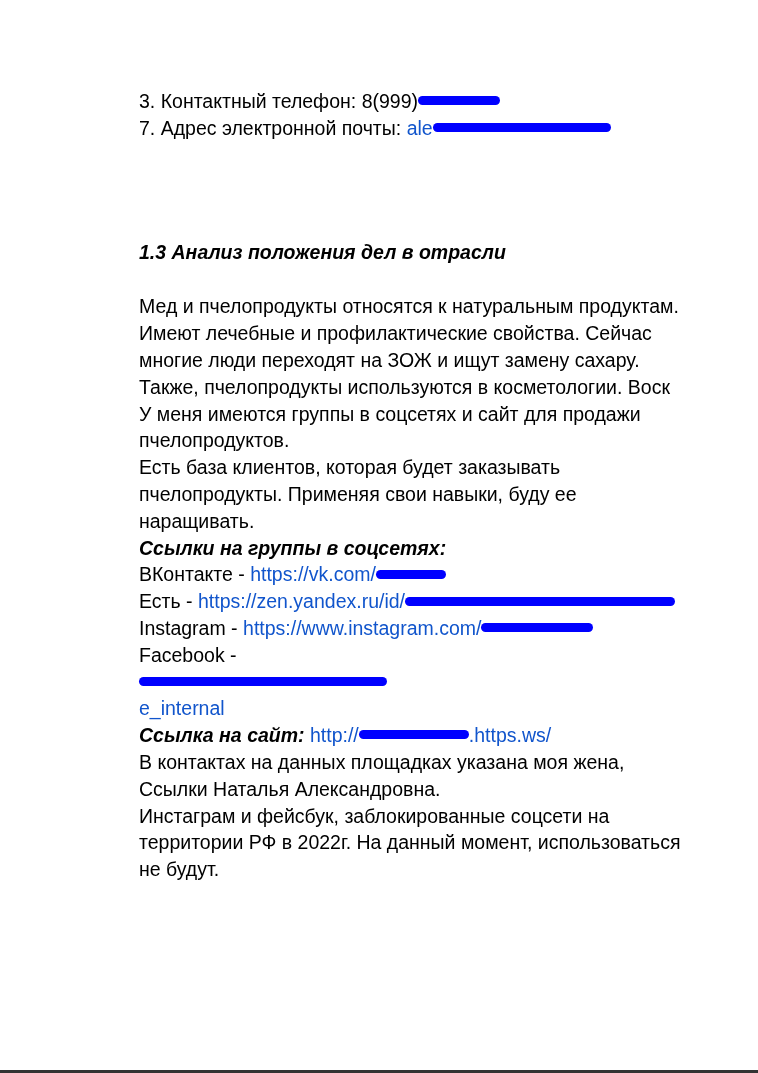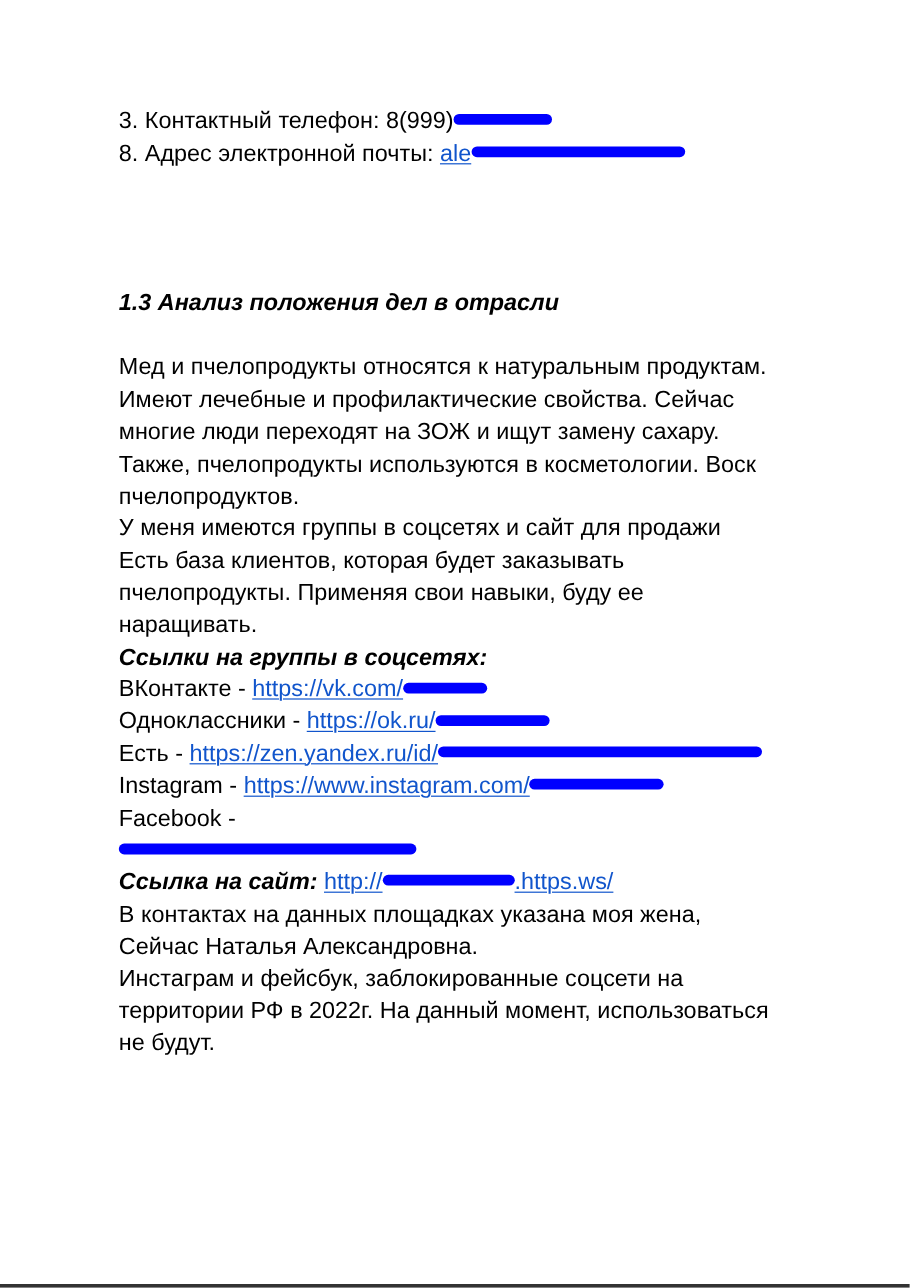--- a/index.html
+++ b/index.html
@@ -19,25 +19,25 @@
       position: absolute;
       left: 99px;
       top: 88px;
       width: 600px;
       font-size: 19.5px;
       line-height: 26.8px;
     }
     .line {
       white-space: nowrap;
       height: 26.8px;
+      margin-left: 40px;
     }
     .bold { font-weight: bold; font-style: italic; }
     a.link {
       color: #1155cc;
-      text-decoration: underline;
       text-decoration-thickness: 1px;
       text-underline-offset: 2px;
     }
     .redact {
       display: inline-block;
       background: #0000ff;
       height: 9px;
       border-radius: 5px;
       vertical-align: middle;
       position: relative;
@@ -57,71 +57,71 @@
 </head>
 <body>
 
 <div class="page">
 
   <div class="line">
     <span>3. Контактный телефон: </span><span>8(999)</span><span class="redact" style="width:82px;"></span>
   </div>
 
   <div class="line">
-    <span>8. Адрес электронной почты: </span><a class="link"><span>ale</span><span class="redact" style="width:178px;"></span></a>
+    <span>7. Адрес электронной почты: </span><a class="link"><span>ale</span><span class="redact" style="width:178px;"></span></a>
   </div>
 
   <div class="gap-large"></div>
 
   <div class="line bold">1.3 Анализ положения дел в отрасли</div>
 
   <div class="gap-med"></div>
 
   <div>
     <div class="line">Мед и пчелопродукты относятся к натуральным продуктам.</div>
     <div class="line">Имеют лечебные и профилактические свойства. Сейчас</div>
     <div class="line">многие люди переходят на ЗОЖ и ищут замену сахару.</div>
     <div class="line">Также, пчелопродукты используются в косметологии. Воск</div>
+    <div class="line">У меня имеются группы в соцсетях и сайт для продажи</div>
     <div class="line">пчелопродуктов.</div>
-    <div class="line">У меня имеются группы в соцсетях и сайт для продажи</div>
     <div class="line">Есть база клиентов, которая будет заказывать</div>
     <div class="line">пчелопродукты. Применяя свои навыки, буду ее</div>
     <div class="line">наращивать.</div>
   </div>
 
   <div class="line bold">Ссылки на группы в соцсетях:</div>
 
   <div class="line">
     <span>ВКонтакте - </span><a class="link"><span>https://vk.com/</span><span class="redact" style="width:70px;"></span></a>
   </div>
 
-  <div class="line">
-    <span>Одноклассники - </span><a class="link"><span>https://ok.ru/</span><span class="redact" style="width:95px;"></span></a>
-  </div>
 
   <div class="line">
     <span>Есть - </span><a class="link"><span>https://zen.yandex.ru/id/</span><span class="redact" style="width:270px;"></span></a>
   </div>
 
   <div class="line">
     <span>Instagram - </span><a class="link"><span>https://www.instagram.com/</span><span class="redact" style="width:112px;"></span></a>
   </div>
 
   <div class="line">Facebook -</div>
   <div class="line">
     <a class="link"><span class="redact" style="width:248px;"></span></a>
   </div>
+  <div class="line">
+    <a class="link">e_internal</a>
+  </div>
 
   <div class="line">
     <span class="bold">Ссылка на сайт: </span><a class="link"><span>http://</span><span class="redact" style="width:110px;"></span><span>.https.ws/</span></a>
   </div>
 
   <div>
     <div class="line">В контактах на данных площадках указана моя жена,</div>
-    <div class="line">Сейчас Наталья Александровна.</div>
+    <div class="line">Ссылки Наталья Александровна.</div>
     <div class="line">Инстаграм и фейсбук, заблокированные соцсети на</div>
     <div class="line">территории РФ в 2022г. На данный момент, использоваться</div>
     <div class="line">не будут.</div>
   </div>
 
 </div>
 
 <div class="bottom-rule"></div>
 
 </body></html>

